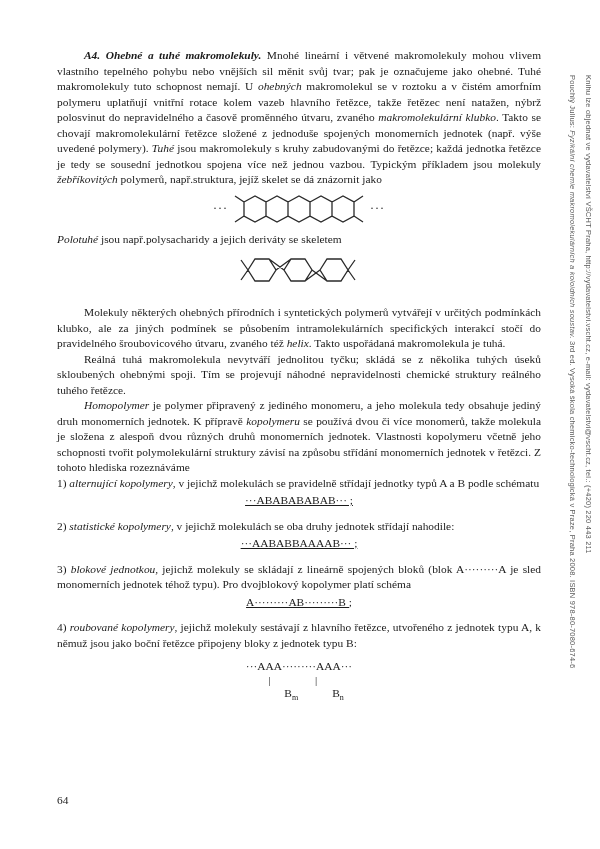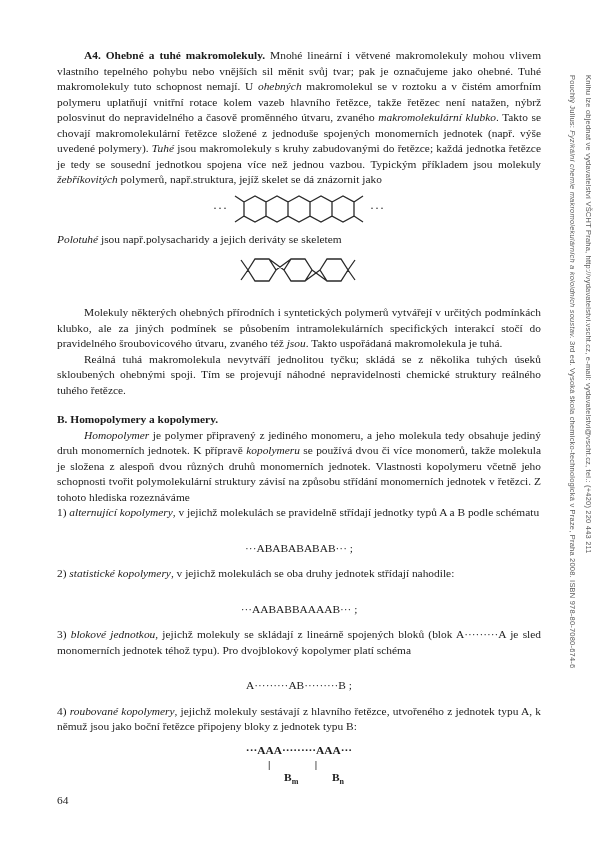--- a/index.html
+++ b/index.html
@@ -8,30 +8,30 @@
     position:relative; width:600px; height:849px; background:#ffffff;
     font-family:"Liberation Serif", serif; color:#1b1b1b;
   }
   .text-block {
     position:absolute; left:57px; top:48px; width:484px;
     font-size:11.4px; line-height:15.5px; text-align:justify;
   }
   p { margin:0; }
   p.indent { text-indent:27px; }
   .it  { font-style:italic; }
-  .bdit{ font-weight:bold; }
+  .bdit{ font-weight:bold; font-style:italic; }
   h3.section { font-size:11.4px; line-height:15.5px; font-weight:bold; margin:14px 0 0 0; }
-  .scheme { text-align:center; text-indent:0; margin:20px 0 10px 0; }
+  .scheme { text-align:center; text-indent:0; margin:2px 0 10px 0;text-decoration:underline; }
   .fig { text-align:center; margin:6px 0 8px 0; }
   .fig.fig2 { margin:8px 0 20px 0; }
   .fig-row { display:inline-flex; align-items:center; gap:6px; vertical-align:middle; }
   .dots { font-size:12px; letter-spacing:1px; color:#222; }
   .fig svg { display:block; }
   .struct { stroke:#2a2a2a; stroke-width:1.3; fill:none; stroke-linejoin:miter; stroke-linecap:butt; }
-  .graft { text-align:center; margin:8px 0 0 0;font-weight:bold; }
+  .graft { text-align:center; margin:8px 0 0 0; }
   .graft-inner { display:inline-block; position:relative; padding-bottom:34px; }
   .gbranch { position:absolute; top:15px; transform:translateX(-50%); text-align:center; }
   .gbranch .bar { display:block; line-height:12px; font-size:11px; }
   .gbranch .blabel { display:block; line-height:15px; font-size:11.4px;margin-left:44px; }
   .gbranch sub { font-size:8px; }
   .g1 { left:22%; }
   .g2 { left:66%; }
   .pagenum { position:absolute; left:57px; top:794px; font-size:11.4px; }
   .side-line {
     position:absolute; top:75px; white-space:nowrap;
@@ -75,25 +75,24 @@
                                    M44,15 L51,4 L65,4 L72,15 L65,26 L51,26 Z
                                    M80,15 L87,4 L101,4 L108,15 L101,26 L87,26 Z
                                    M36,15 L51,4 M29,4 L44,15
                                    M72,15 L87,26 M65,26 L80,15
                                    M8,15 L1,5 M8,15 L1,25
                                    M108,15 L115,5 M108,15 L115,25"></path>
         </svg>
       </span>
     </div>
 
-    <p class="indent"><span>Molekuly některých ohebných přírodních i syntetických polymerů vytvářejí v určitých podmínkách klubko, ale za jiných podmínek se působením intramolekulárních specifických interakcí stočí do pravidelného šroubovicového útvaru, zvaného též </span><span class="it">jsou</span><span>. Takto uspořádaná makromolekula je tuhá.</span></p>
+    <p class="indent"><span>Molekuly některých ohebných přírodních i syntetických polymerů vytvářejí v určitých podmínkách klubko, ale za jiných podmínek se působením intramolekulárních specifických interakcí stočí do pravidelného šroubovicového útvaru, zvaného též </span><span class="it">helix</span><span>. Takto uspořádaná makromolekula je tuhá.</span></p>
 
     <p class="indent"><span>Reálná tuhá makromolekula nevytváří jednolitou tyčku; skládá se z několika tuhých úseků skloubených ohebnými spoji. Tím se projevují náhodné nepravidelnosti chemické struktury reálného tuhého řetězce.</span></p>
 
-    <h3 class="section">B. Homopolymery a kopolymery.</h3>
 
     <p class="indent"><span class="it">Homopolymer</span><span> je polymer připravený z jediného monomeru, a jeho molekula tedy obsahuje jediný druh monomerních jednotek. K přípravě </span><span class="it">kopolymeru</span><span> se používá dvou či více monomerů, takže molekula je složena z alespoň dvou různých druhů monomerních jednotek. Vlastnosti kopolymeru včetně jeho schopnosti tvořit polymolekulární struktury závisí na způsobu střídání monomerních jednotek v řetězci. Z tohoto hlediska rozeznáváme</span></p>
 
     <p><span>1) </span><span class="it">alternující kopolymery</span><span>, v jejichž molekulách se pravidelně střídají jednotky typů A a B podle schématu</span></p>
 
     <div class="scheme">···ABABABABAB··· ;</div>
 
     <p><span>2) </span><span class="it">statistické kopolymery</span><span>, v jejichž molekulách se oba druhy jednotek střídají nahodile:</span></p>
 
     <div class="scheme">···AABABBAAAAB··· ;</div>

